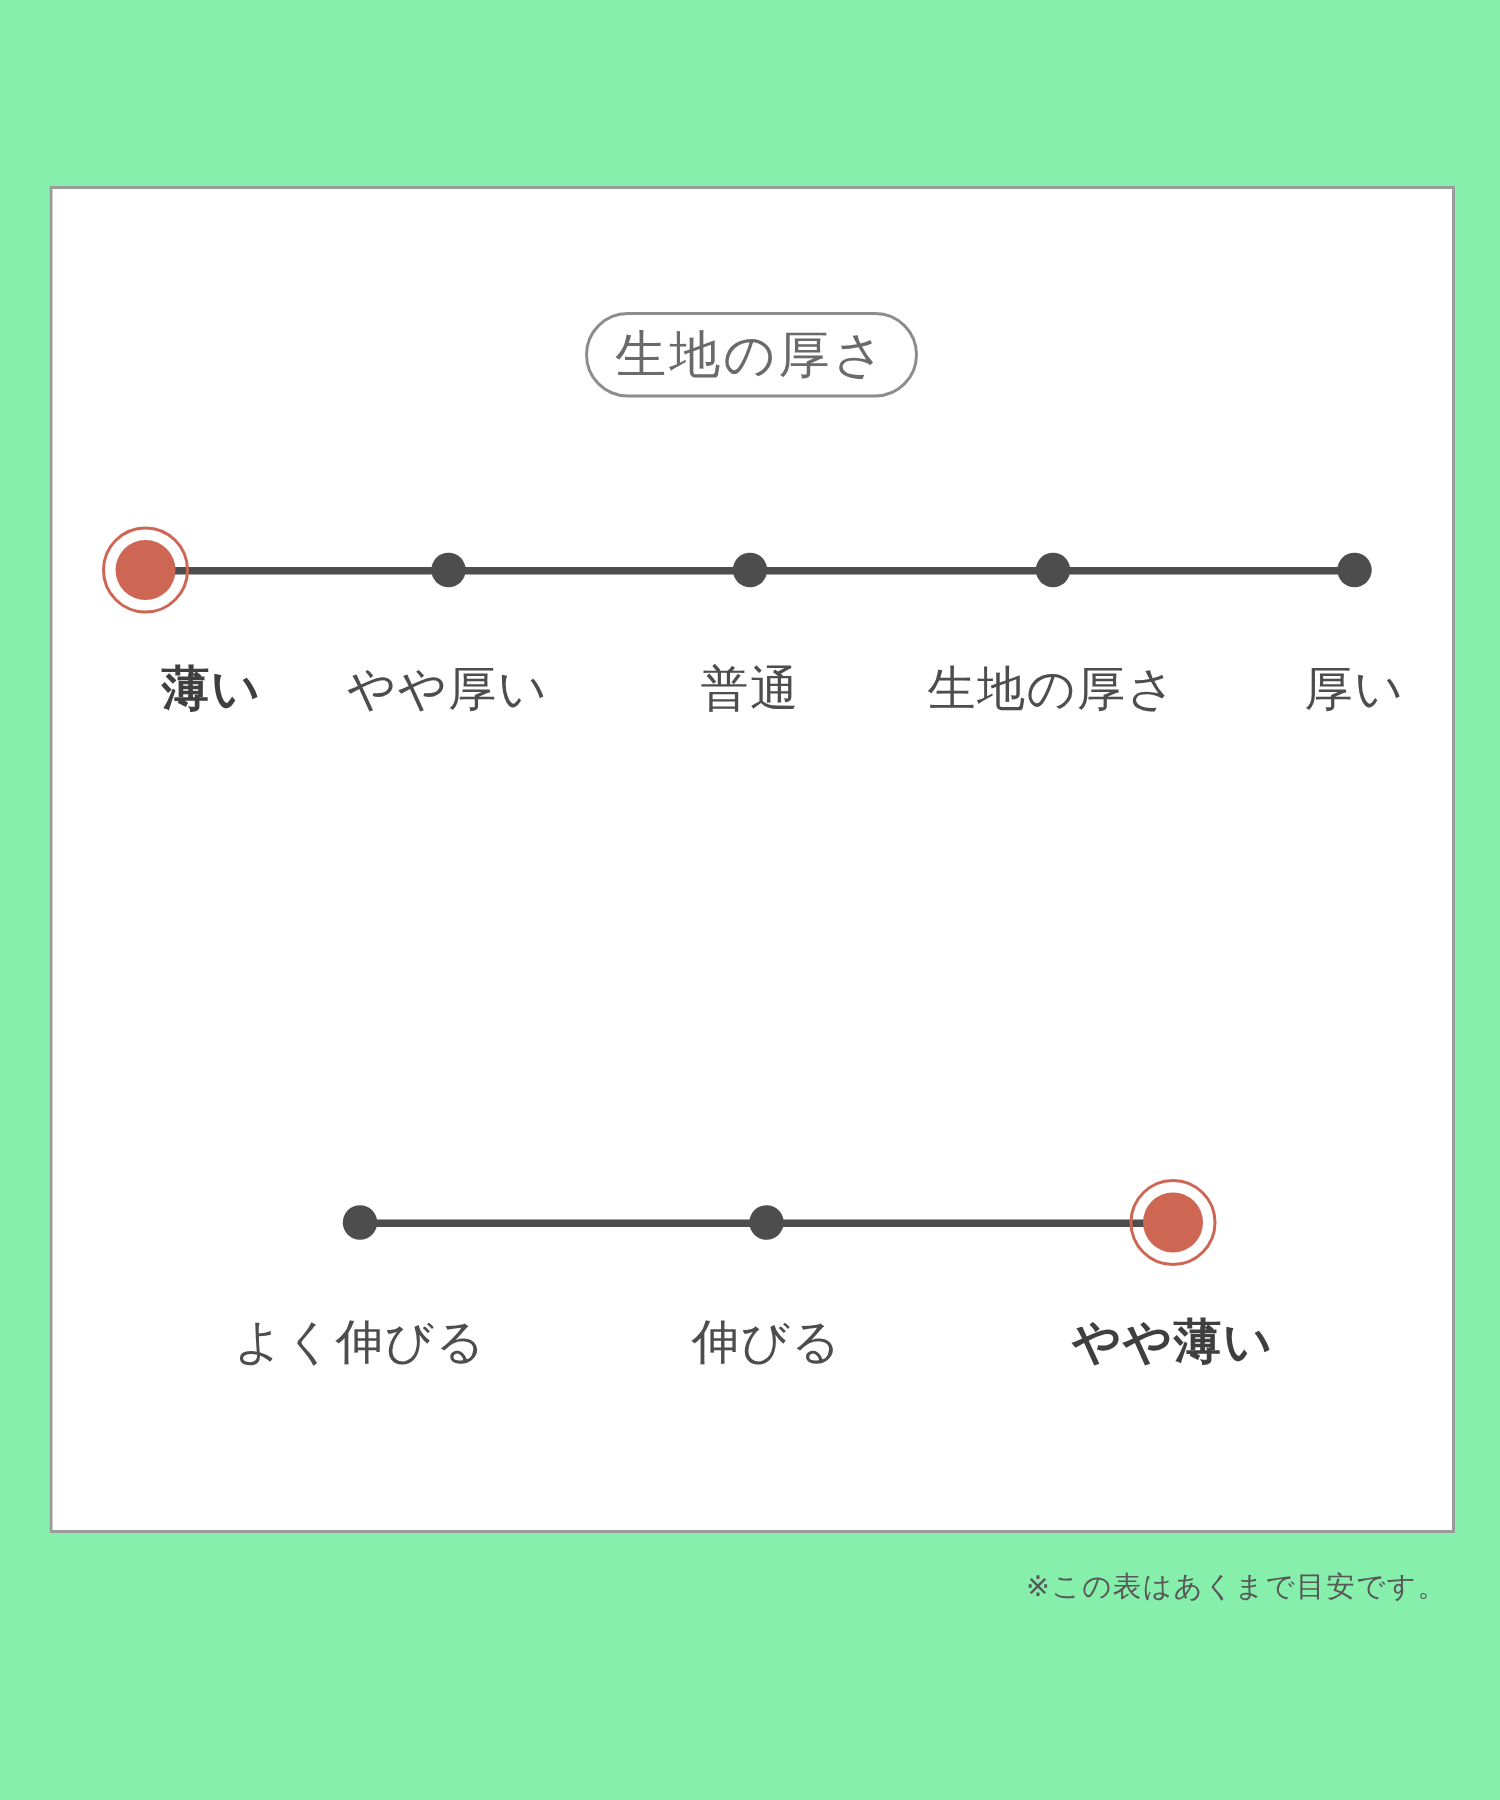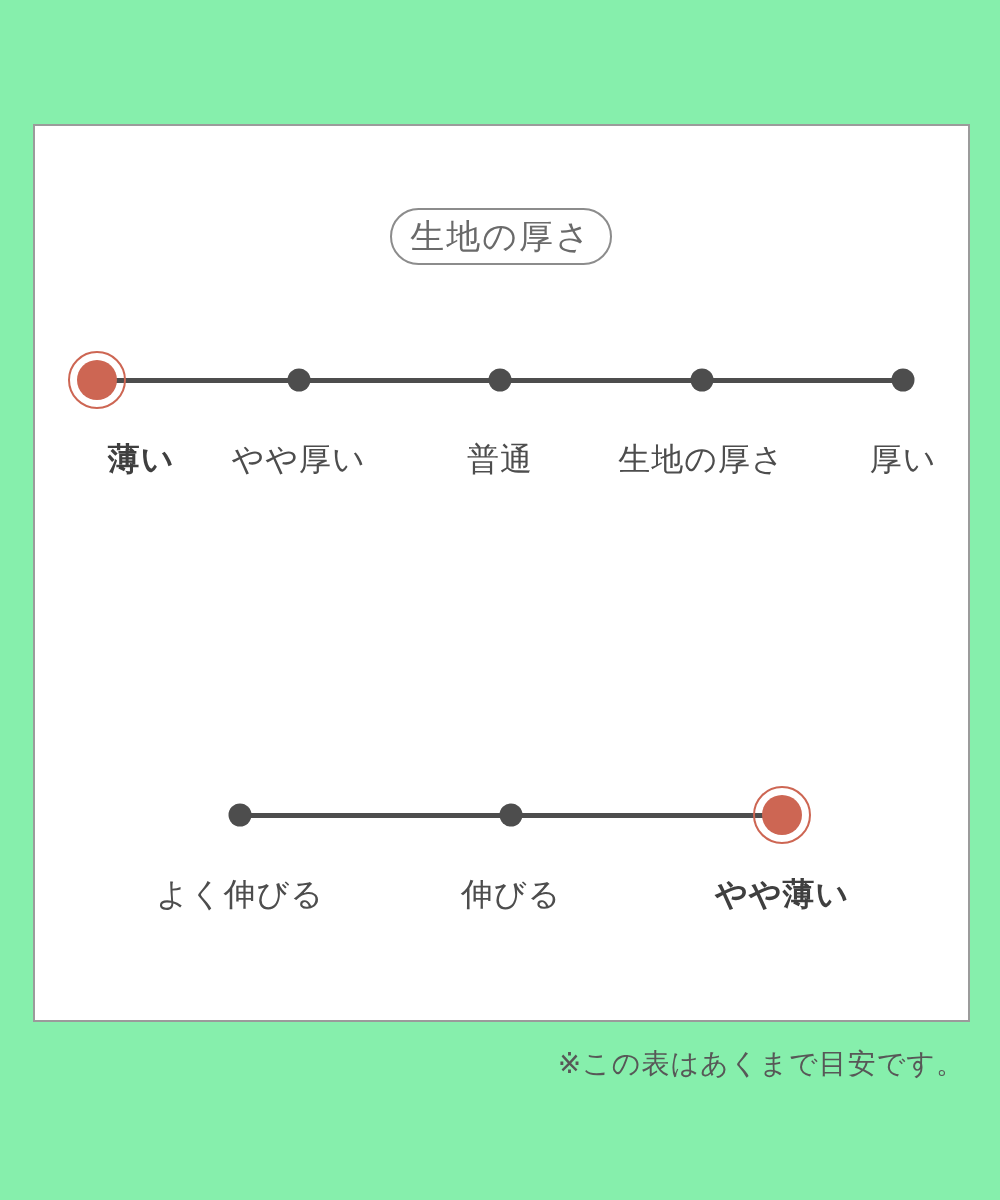--- a/index.html
+++ b/index.html
@@ -98,21 +98,21 @@
     z-index: 2;
   }
   .dot-label.active {
     font-weight: bold;
     color: #3f3f3f;
   }
   .note {
     position: absolute;
     right: 35px;
     top: 1045px;
-    font-size: 28px;
+    font-size: 19px;
     letter-spacing: 1px;
     color: var(--note-text, #575757);
   }
 </style>
 </head>
 <body>
 
 <div class="page">
   <div class="panel">
 

